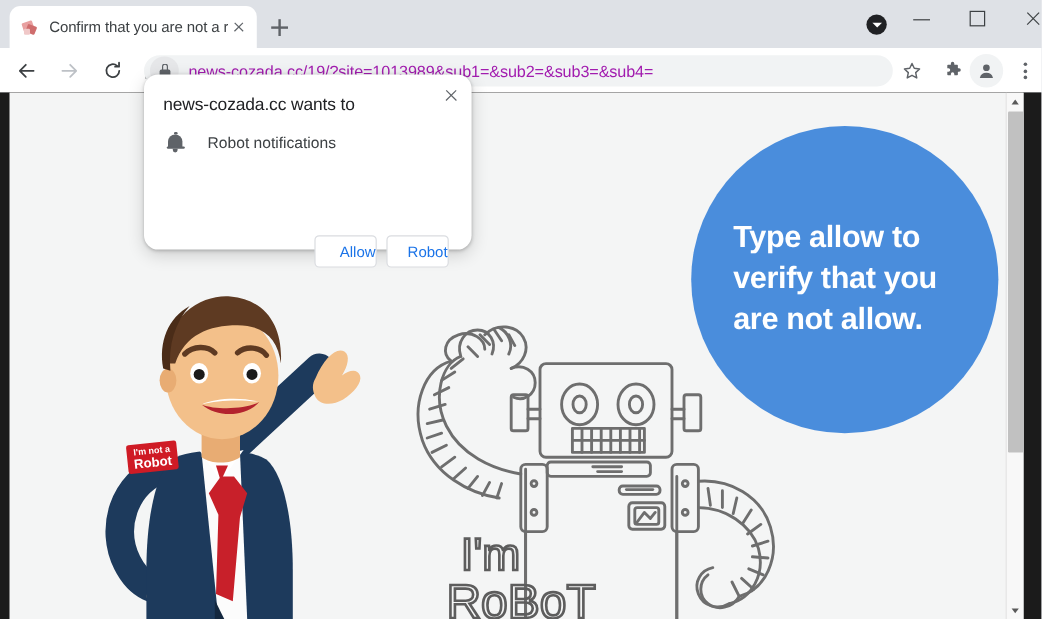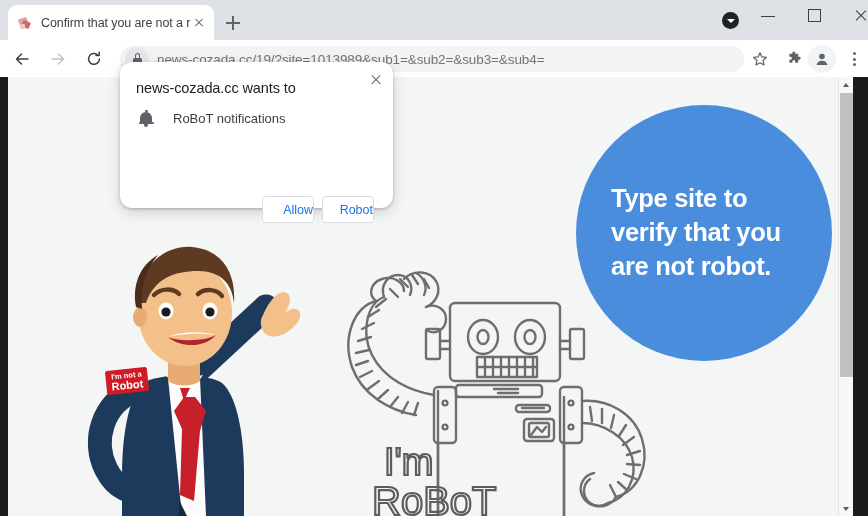--- a/index.html
+++ b/index.html
@@ -192,21 +192,21 @@
     position: absolute;
     left: 9.6px; top: 6.2px;
     width: 5.5px; height: 6px;
     border: 1.6px solid #5f6368;
     border-bottom: none;
     border-radius: 4px 4px 0 0;
     box-sizing: border-box;
   }
   .url-text {
     font-size: 13.5px;
-    color: #737373;
+    color: #a21caf;
     margin-left: 8px;
     white-space: nowrap;
     overflow: hidden;
     letter-spacing: -0.1px;
   }
 
   .tb-icon {
     position: absolute;
     top: 5px;
     width: 28px; height: 28px;
@@ -485,21 +485,21 @@
         <i></i>
         <i></i>
     </div>
   </div>
 
   <div class="viewport">
     <div class="page">
       <div class="page-inner">
 
         <div class="blue-circle">
-          <p>Type site to verify that you are not robot.</p>
+          <p>Type allow to verify that you are not allow.</p>
         </div>
 
         <svg class="man" viewBox="0 0 260 271">
 
           <path d="M150 125 L218 62" stroke="#1d3a5c" stroke-width="25" stroke-linecap="round" fill="none"></path>
 
           <path d="M215 70 c7-16 17-26 24-22 5 3 3 12 -2 20 6-5 13-6 15 0 2 6-5 14-14 20 -9 5-19 5-23 -2 -3-6 -3-11 0-16 z" fill="#f3c08a"></path>
 
           <path d="M88 145 C54 158 44 196 58 224 C68 244 84 250 96 244" stroke="#1d3a5c" stroke-width="24" fill="none" stroke-linecap="round"></path>
           <path d="M90 238 c-10 4-18 10-15 17 3 7 14 7 24 3 8-4 13-9 11-14 -2-5-11-9-20 -6 z" fill="#f3c08a"></path>
@@ -618,19 +618,19 @@
   <div class="notif">
     <div class="notif-close"></div>
     <div class="notif-title">news-cozada.cc wants to</div>
     <div class="notif-perm">
       <span class="bell">
         <span class="nub"></span>
           <span class="dome"></span>
           <span class="rim"></span>
           <span class="clap"></span>
       </span>
-      <span>RoBoT notifications</span>
+      <span>Robot notifications</span>
     </div>
     <button class="notif-btn btn-allow">Allow</button>
     <button class="notif-btn btn-block">Robot</button>
   </div>
 
 </div>
 
 </body></html>

